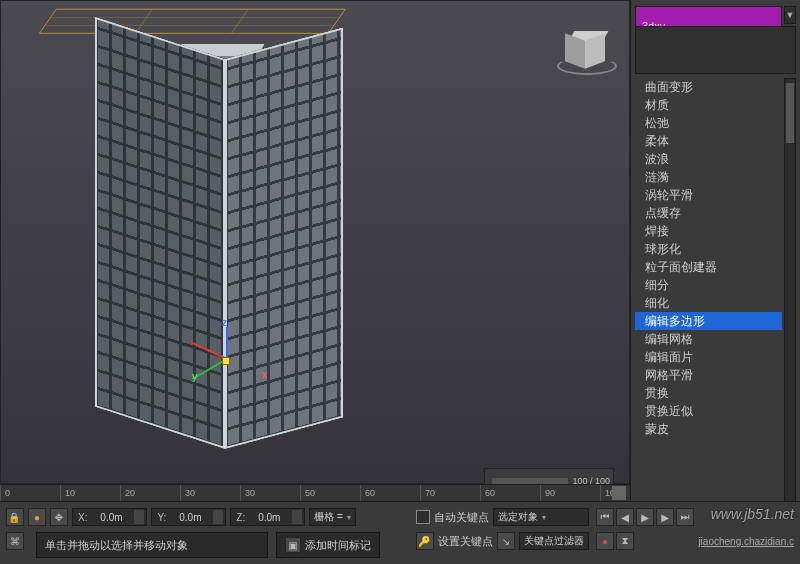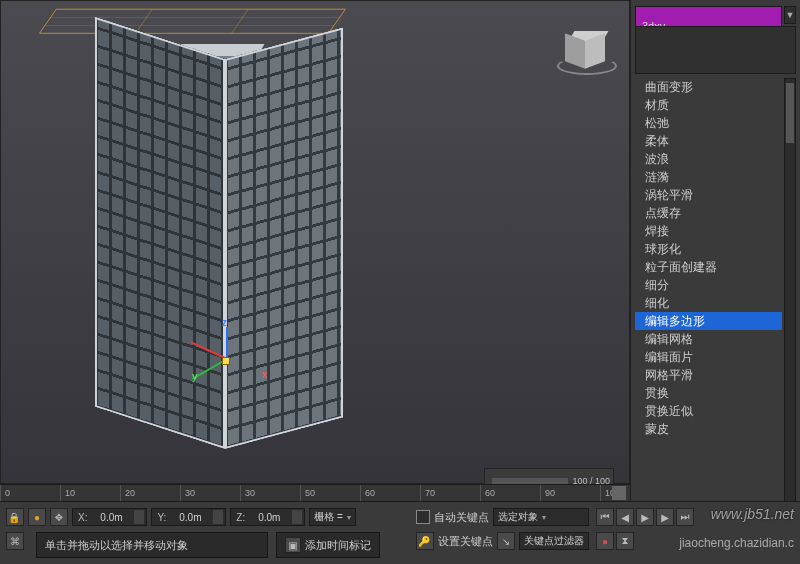--- a/index.html
+++ b/index.html
@@ -167,21 +167,22 @@
 }
 .play-ctrl2 {
   position:absolute; left:596px; top:30px; display:flex; gap:2px; align-items:center;
 }
 .watermark {
   position:absolute; right:6px; top:4px; color:rgba(255,255,255,0.6);
   font-size:14px; font-style:italic; text-shadow:0 0 2px #000;
 }
 .watermark2 {
   position:absolute; right:6px; top:34px; color:rgba(255,255,255,0.55);
-  font-size:12px;
+  font-size:10px;
+  text-decoration:underline;
 }
 .orange { color:#e99a2a; }
 </style>
 </head>
 <body>
 
 <div class="viewport">
   <div class="grid-plane"></div>
 
   <div class="viewcube">

